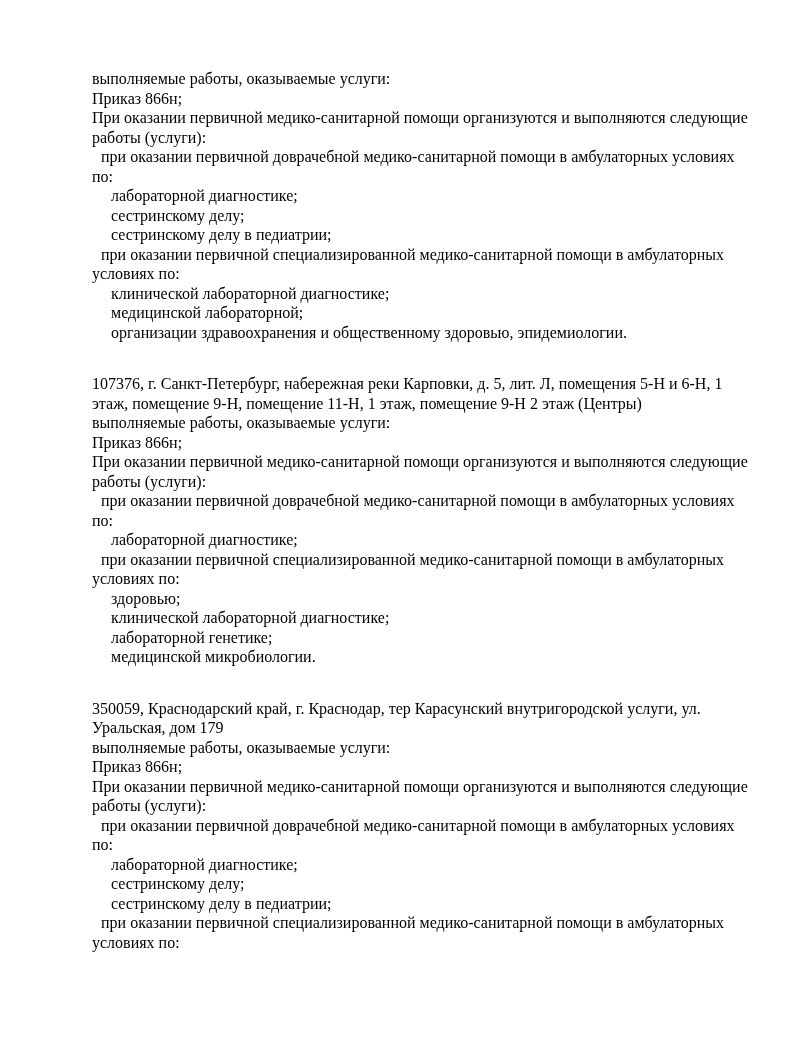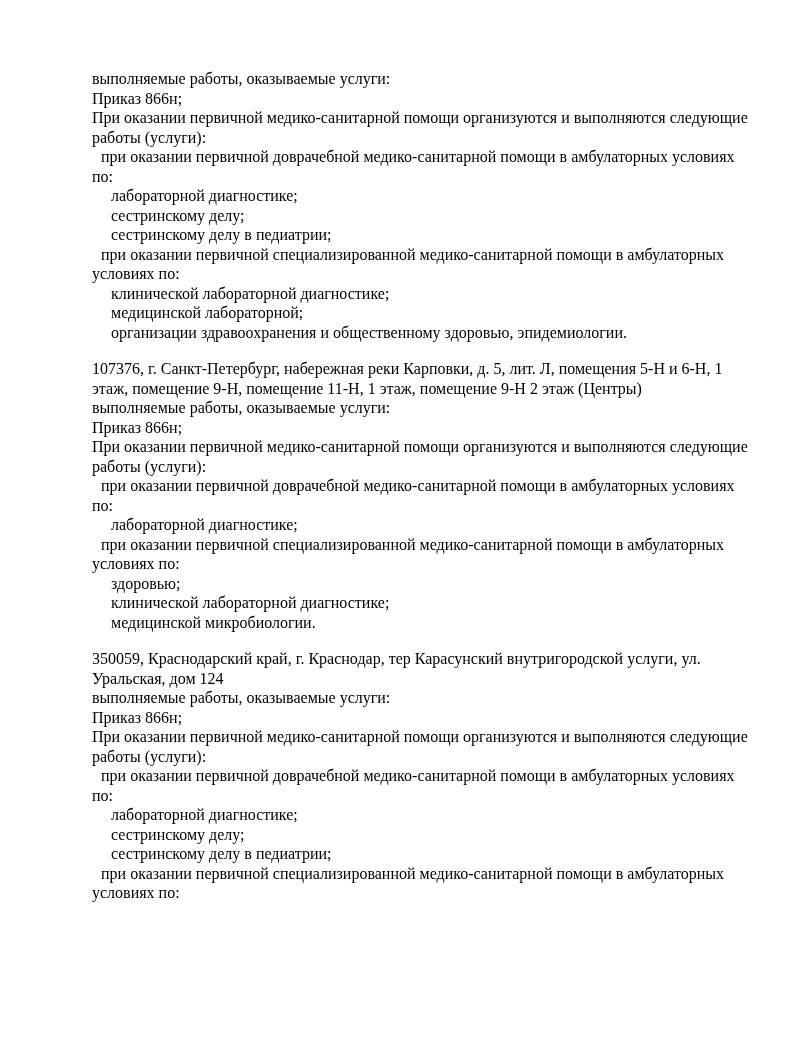--- a/index.html
+++ b/index.html
@@ -15,21 +15,21 @@
   .doc {
     box-sizing: border-box;
     width: 629px;
     padding: 69px 50px 0 92px;
     font-family: "Liberation Serif", "DejaVu Serif", serif;
     font-size: 16px;
     line-height: 19.5px;
     color: #000000;
   }
   .block + .block {
-    margin-top: 17px;
+    margin-top: 32px;
   }
   .line {
     white-space: pre;
   }
   .ind-0 { padding-left: 0; }
   .ind-1 { padding-left: 9px; text-align: center; }
   .ind-2 { padding-left: 19px; }
 </style>
 </head>
 <body>
@@ -58,25 +58,26 @@
       <div class="line ind-0">Приказ 866н;</div>
       <div class="line ind-0">При оказании первичной медико-санитарной помощи организуются и выполняются следующие</div>
       <div class="line ind-0">работы (услуги):</div>
       <div class="line ind-1">при оказании первичной доврачебной медико-санитарной помощи в амбулаторных условиях</div>
       <div class="line ind-0">по:</div>
       <div class="line ind-2">лабораторной диагностике;</div>
       <div class="line ind-1">при оказании первичной специализированной медико-санитарной помощи в амбулаторных</div>
       <div class="line ind-0">условиях по:</div>
       <div class="line ind-2">здоровью;</div>
       <div class="line ind-2">клинической лабораторной диагностике;</div>
+      <div class="line ind-2">лабораторной генетике;</div>
       <div class="line ind-2">медицинской микробиологии.</div>
     </div>
     <div class="block">
       <div class="line ind-0">350059, Краснодарский край, г. Краснодар, тер Карасунский внутригородской услуги, ул.</div>
-      <div class="line ind-0">Уральская, дом 124</div>
+      <div class="line ind-0">Уральская, дом 179</div>
       <div class="line ind-0">выполняемые работы, оказываемые услуги:</div>
       <div class="line ind-0">Приказ 866н;</div>
       <div class="line ind-0">При оказании первичной медико-санитарной помощи организуются и выполняются следующие</div>
       <div class="line ind-0">работы (услуги):</div>
       <div class="line ind-1">при оказании первичной доврачебной медико-санитарной помощи в амбулаторных условиях</div>
       <div class="line ind-0">по:</div>
       <div class="line ind-2">лабораторной диагностике;</div>
       <div class="line ind-2">сестринскому делу;</div>
       <div class="line ind-2">сестринскому делу в педиатрии;</div>
       <div class="line ind-1">при оказании первичной специализированной медико-санитарной помощи в амбулаторных</div>

